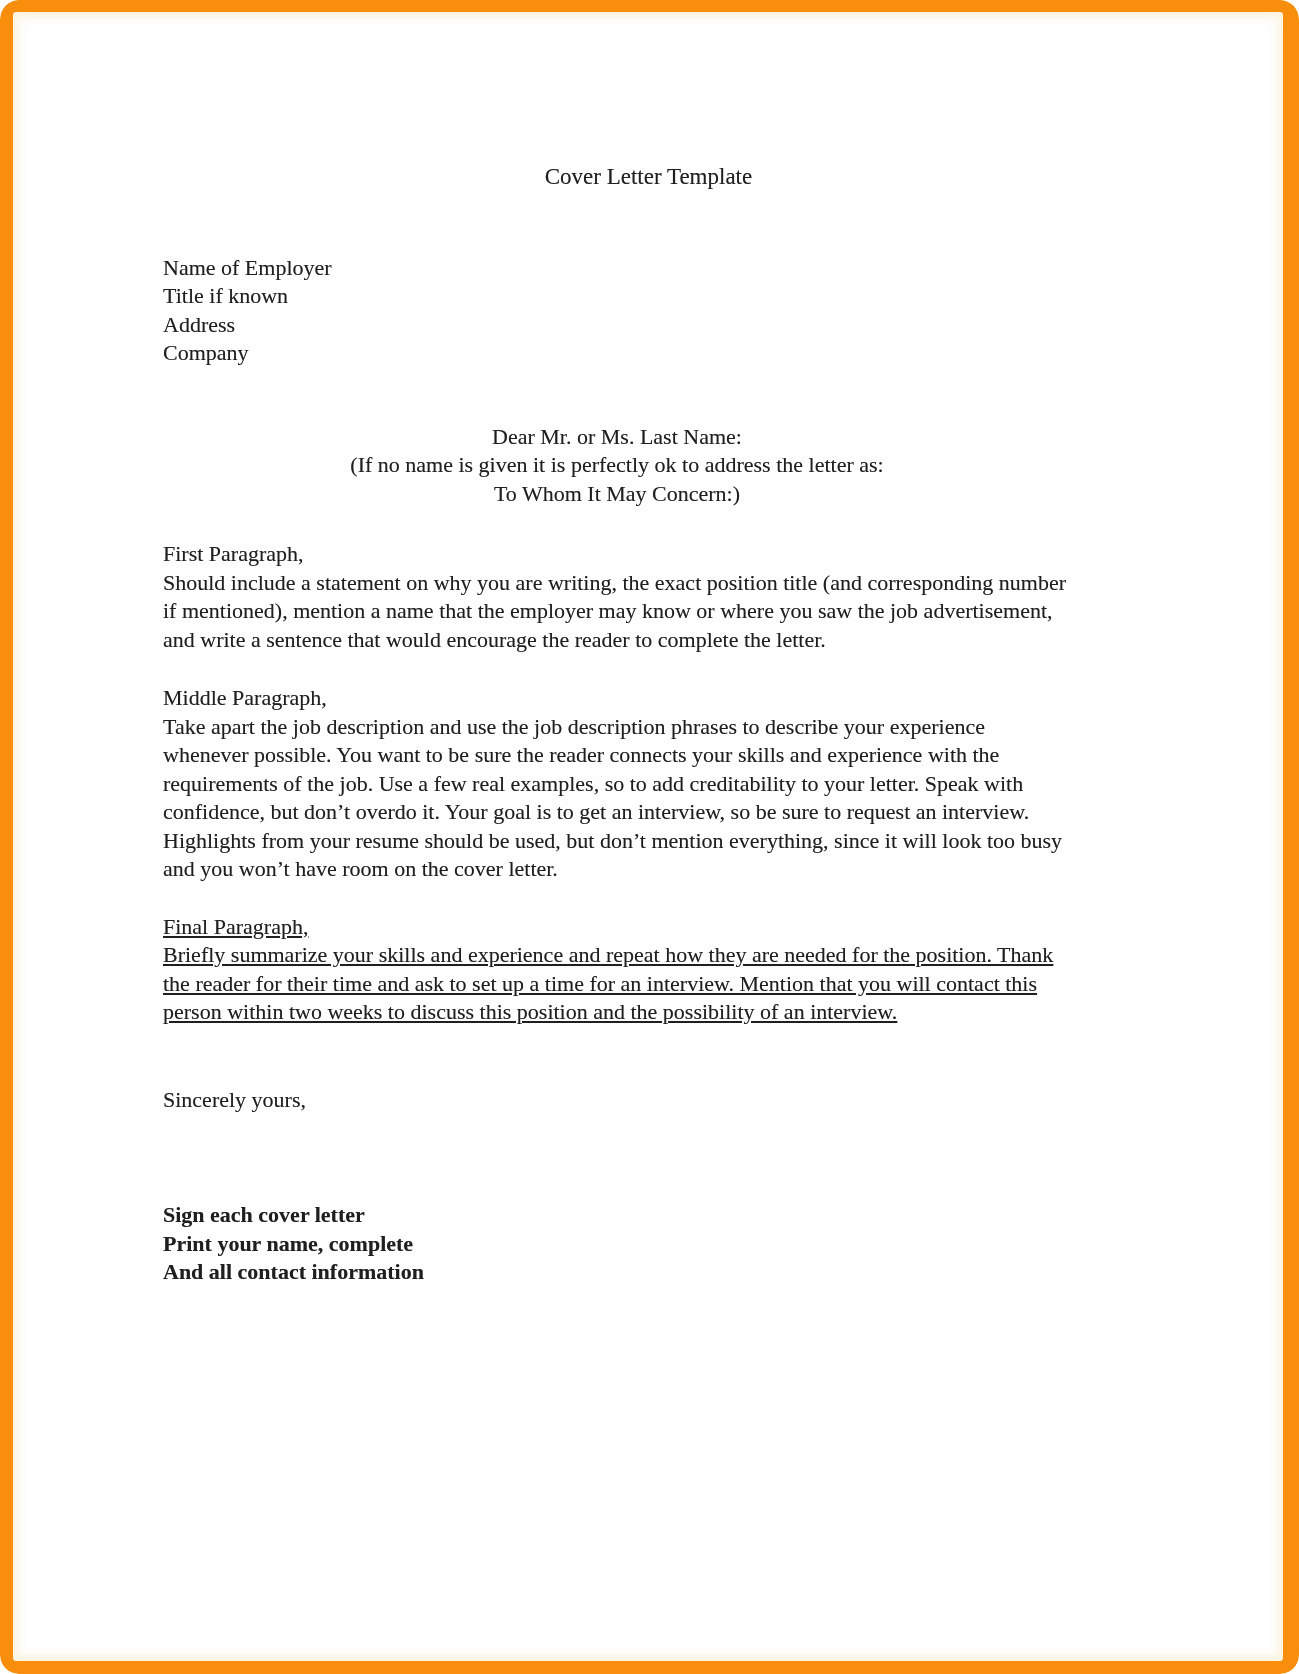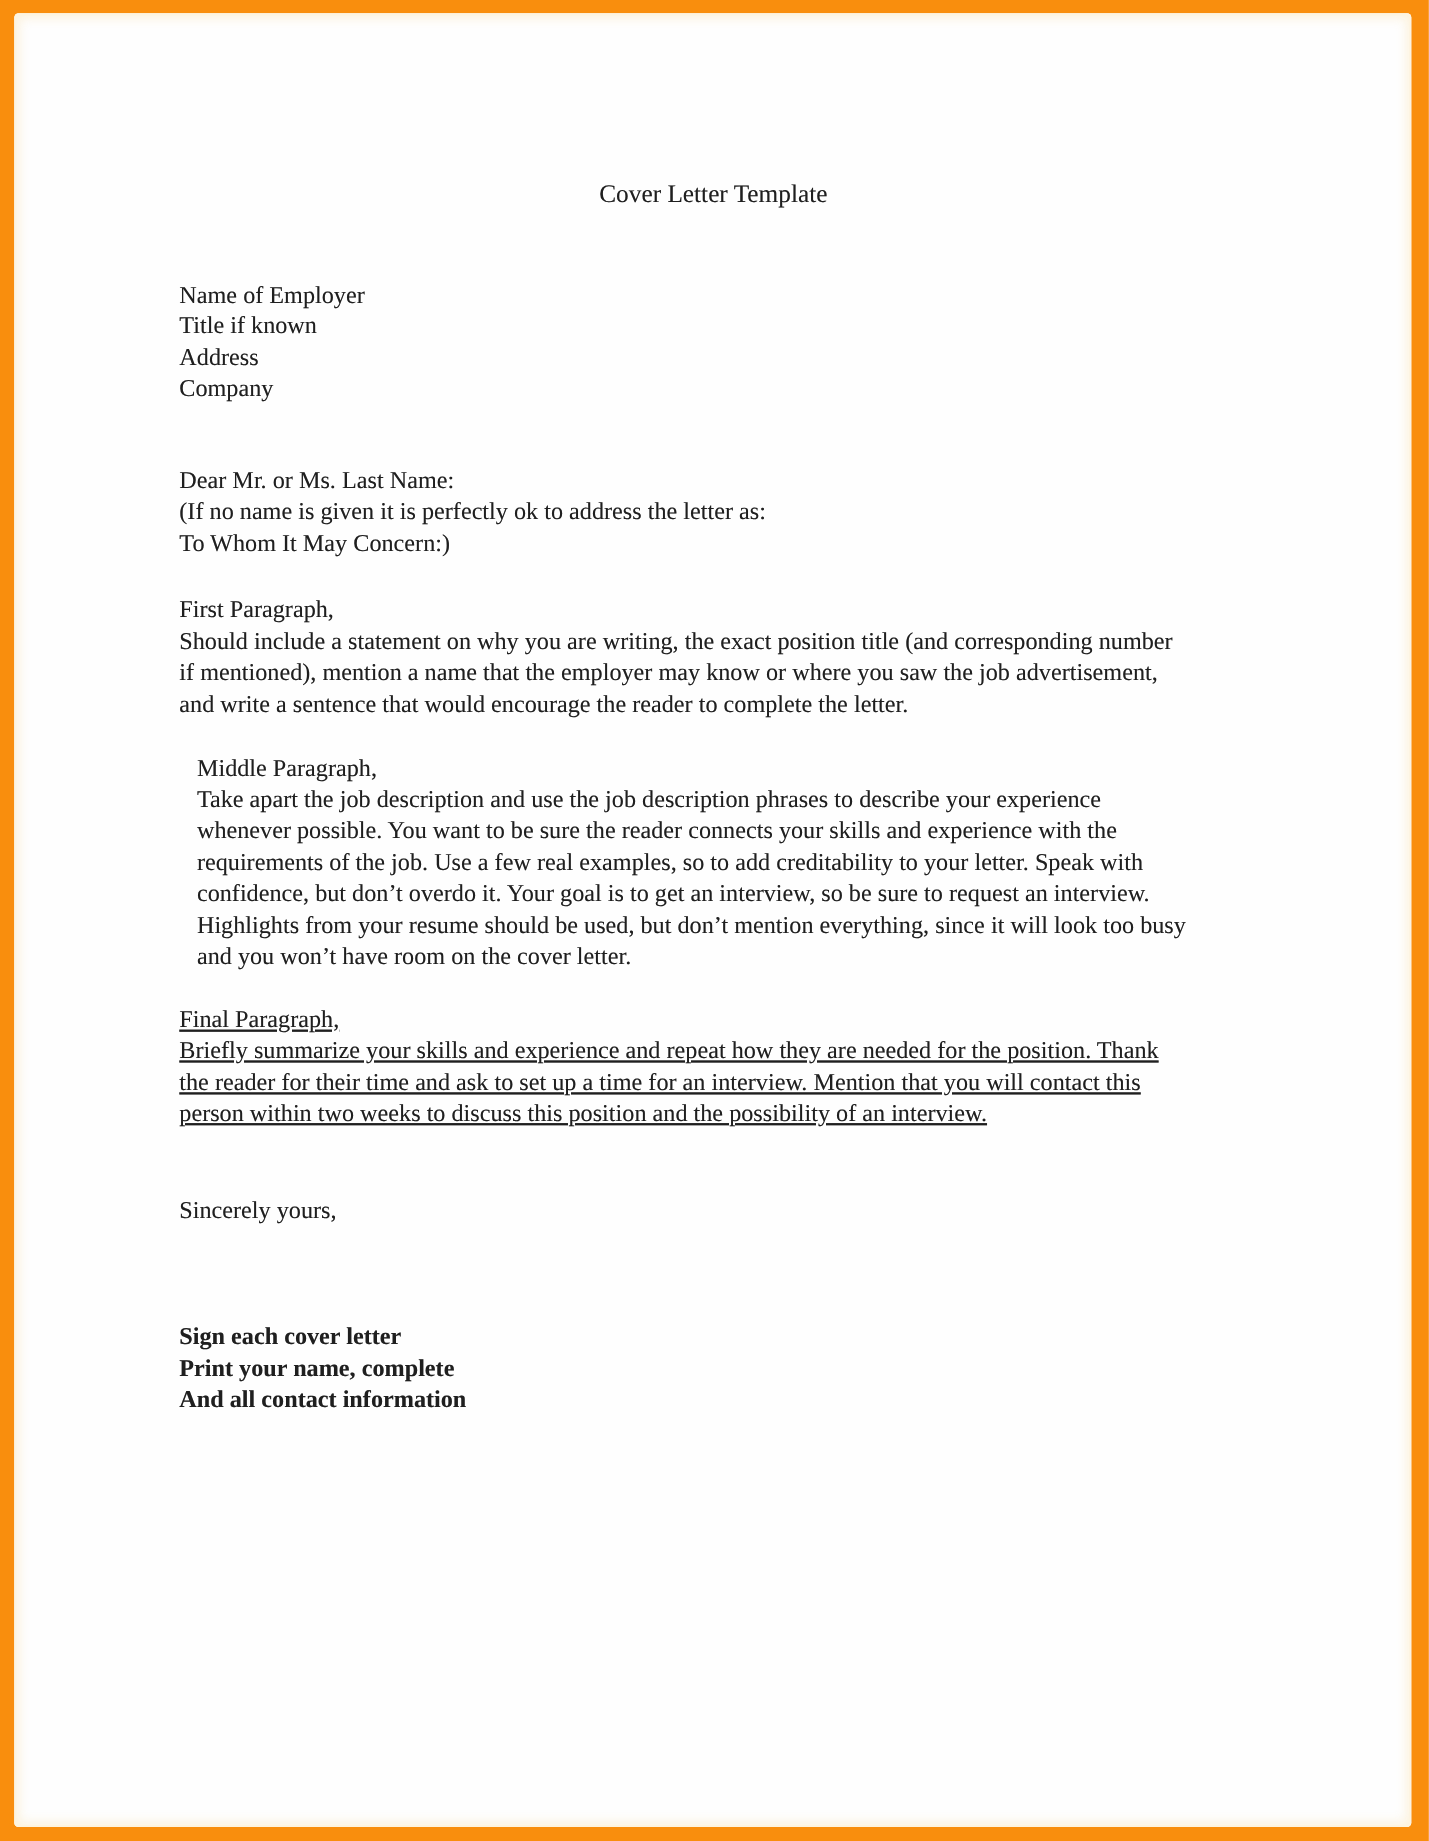--- a/index.html
+++ b/index.html
@@ -1,15 +1,15 @@
 <!DOCTYPE html>
 <html><head>
 <meta charset="utf-8">
 <style>
-  * { margin: 0; padding: 0; box-sizing: border-box; }
+  * { margin: 0; padding: 0; box-sizing: border-box; border-radius: 19px; }
   html, body {
     width: 1299px;
     height: 1674px;
     font-family: "Liberation Serif", "DejaVu Serif", serif;
     background: #ffffff;
   }
   .frame {
     width: 1299px;
     height: 1674px;
     background: #F98E0D;
@@ -32,23 +32,23 @@
     line-height: 28.5px;
     text-shadow: 0 0 0.5px rgba(30,30,30,0.4);
   }
   .title {
     margin-top: 151px;
     text-align: center;
     font-size: 23px;
   }
   .date        { margin-top: 28px; }
   .recipient   { margin-top: 62px; }
-  .salutation  { margin-top: 55px; }
+  .salutation  { margin-top: 55px; text-align: center; }
   .section-1   { margin-top: 32px; }
-  .section-2   { margin-top: 30px; margin-left: 16px; }
+  .section-2   { margin-top: 30px; }
   .section-3   { margin-top: 29px; text-decoration: underline; }
   .closing     { margin-top: 59px; }
   .signature   { margin-top: 87px; font-weight: bold; }
   .body { max-width: 908px; }
   p { margin: 0; }
 </style>
 </head>
 <body>
 
 <div class="frame" style="background: rgb(249, 142, 13);">

